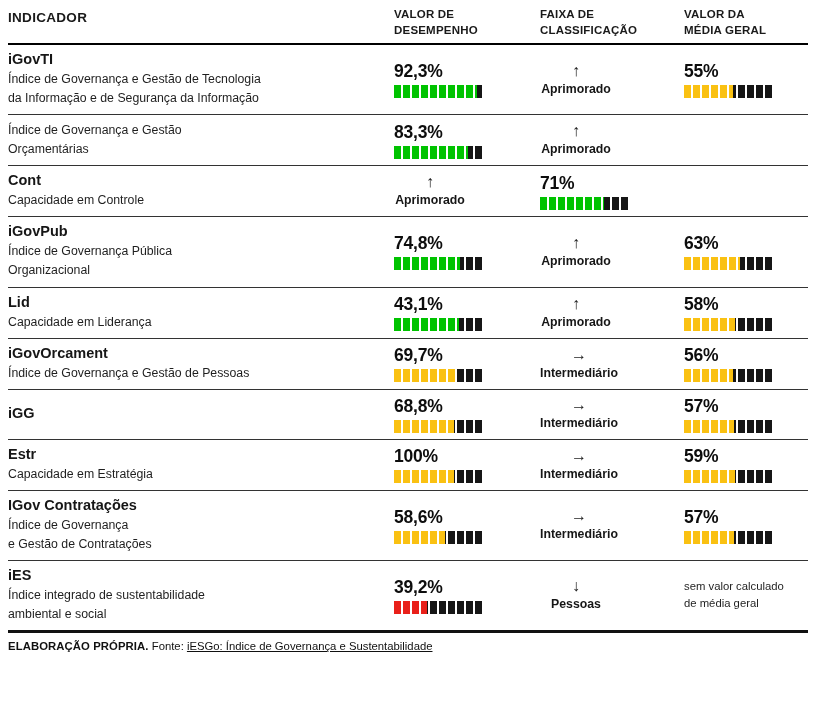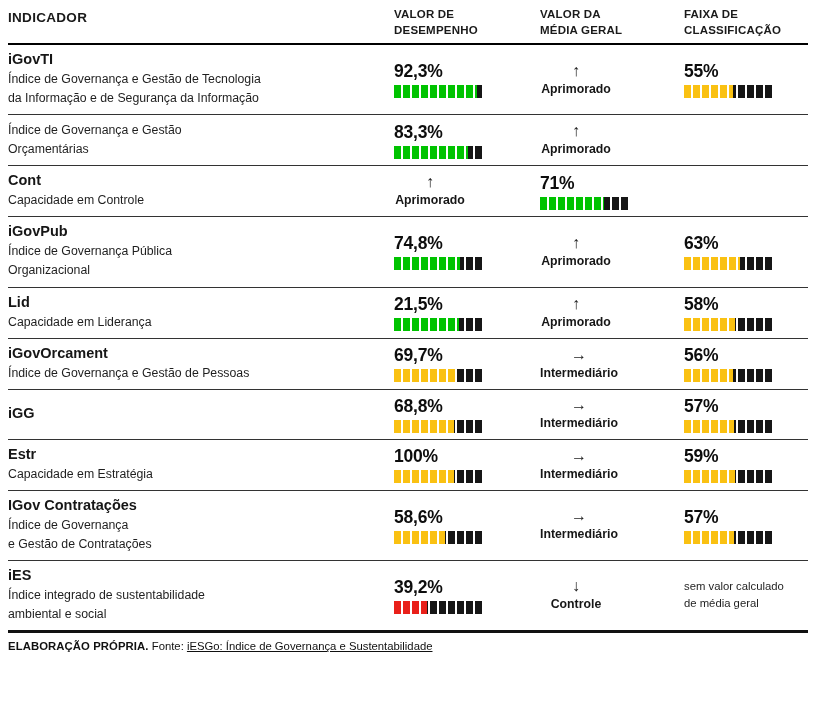--- a/index.html
+++ b/index.html
@@ -42,24 +42,24 @@
 </style>
 </head>
 <body>
 
 <div class="table">
 
   <div class="hdr">
     <div class="h1">INDICADOR</div>
     <div class="h">VALOR DE
 DESEMPENHO</div>
+    <div class="h">FAIXA DE
+CLASSIFICAÇÃO</div>
     <div class="h">VALOR DA
 MÉDIA GERAL</div>
-    <div class="h">FAIXA DE
-CLASSIFICAÇÃO</div>
   </div>
 
   <div class="row">
     <div>
       <div class="ind-name">iGovTI</div>
       <div class="ind-desc">Índice de Governança e Gestão de Tecnologia
 da Informação e de Segurança da Informação</div>
     </div>
     <div>
       <div class="val">92,3%</div>
@@ -198,21 +198,21 @@
         </div>
     </div>
   </div>
 
   <div class="row">
     <div>
       <div class="ind-name">Lid</div>
       <div class="ind-desc">Capacidade em Liderança</div>
     </div>
     <div>
-      <div class="val">21,5%</div>
+      <div class="val">43,1%</div>
       <div class="bars">
           <span class="seg" style="background: linear-gradient(to right, rgb(0, 195, 0) 100%, rgb(22, 22, 22) 100%);"></span>
           <span class="seg" style="background: linear-gradient(to right, rgb(0, 195, 0) 100%, rgb(22, 22, 22) 100%);"></span>
           <span class="seg" style="background: linear-gradient(to right, rgb(0, 195, 0) 100%, rgb(22, 22, 22) 100%);"></span>
           <span class="seg" style="background: linear-gradient(to right, rgb(0, 195, 0) 100%, rgb(22, 22, 22) 100%);"></span>
           <span class="seg" style="background: linear-gradient(to right, rgb(0, 195, 0) 100%, rgb(22, 22, 22) 100%);"></span>
           <span class="seg" style="background: linear-gradient(to right, rgb(0, 195, 0) 100%, rgb(22, 22, 22) 100%);"></span>
           <span class="seg" style="background: linear-gradient(to right, rgb(0, 195, 0) 100%, rgb(22, 22, 22) 100%);"></span>
           <span class="seg" style="background: linear-gradient(to right, rgb(0, 195, 0) 24%, rgb(22, 22, 22) 24%);"></span>
           <span class="seg" style="background: linear-gradient(to right, rgb(0, 195, 0) 0%, rgb(22, 22, 22) 0%);"></span>
@@ -431,21 +431,21 @@
           <span class="seg" style="background: linear-gradient(to right, rgb(233, 32, 26) 0%, rgb(22, 22, 22) 0%);"></span>
           <span class="seg" style="background: linear-gradient(to right, rgb(233, 32, 26) 0%, rgb(22, 22, 22) 0%);"></span>
           <span class="seg" style="background: linear-gradient(to right, rgb(233, 32, 26) 0%, rgb(22, 22, 22) 0%);"></span>
           <span class="seg" style="background: linear-gradient(to right, rgb(233, 32, 26) 0%, rgb(22, 22, 22) 0%);"></span>
           <span class="seg" style="background: linear-gradient(to right, rgb(233, 32, 26) 0%, rgb(22, 22, 22) 0%);"></span>
         </div>
     </div>
     <div>
       <div class="cls-block">
         <div class="arrow">↓</div>
-        <div class="cls-label">Controle</div>
+        <div class="cls-label">Pessoas</div>
       </div>
     </div>
     <div>
       <div class="avg-note">sem valor calculado
 de média geral</div>
     </div>
   </div>
 
 </div>
 

